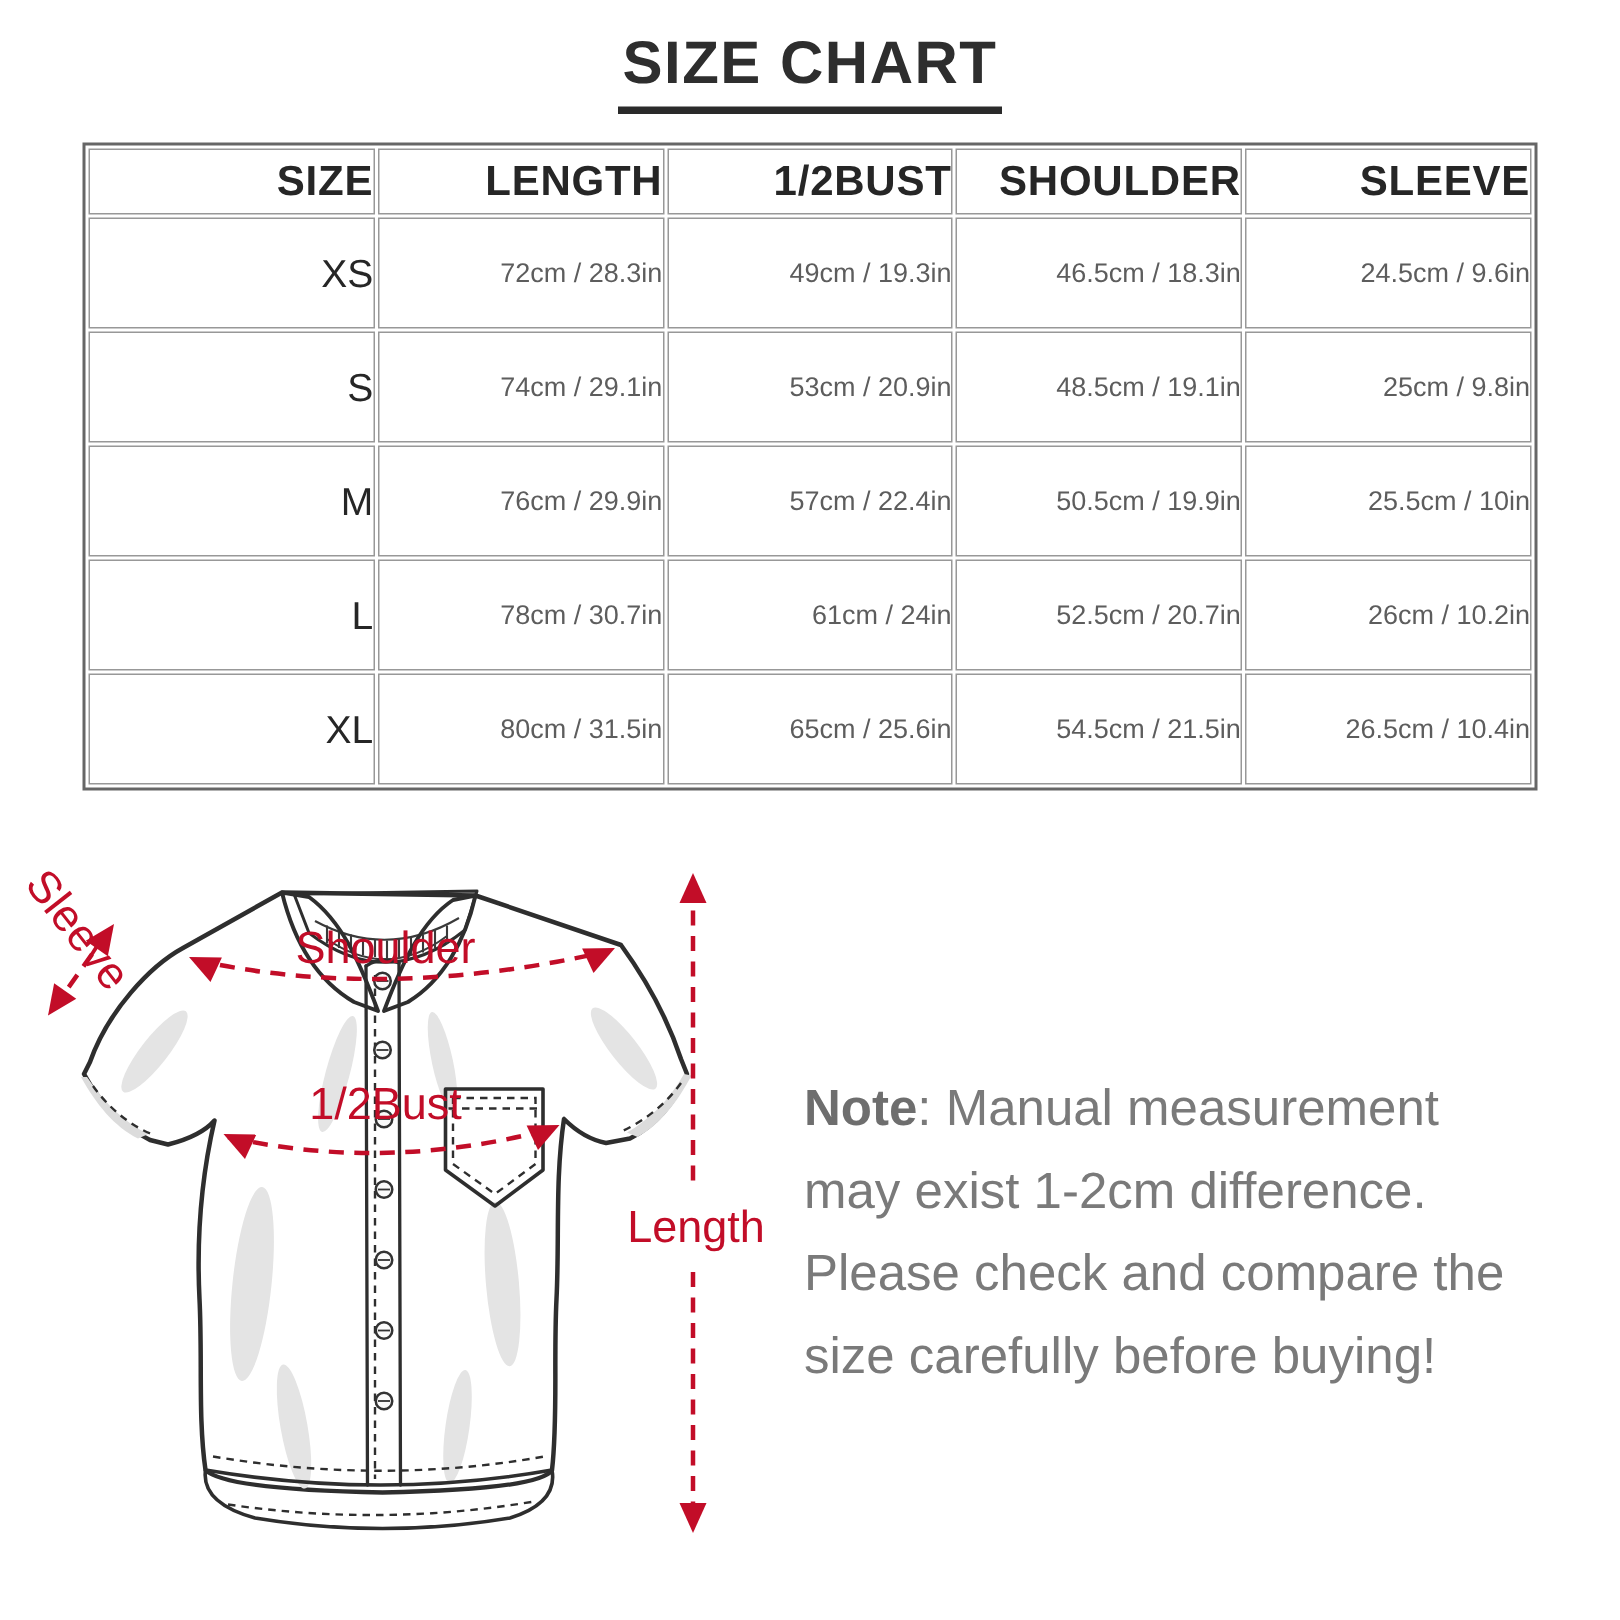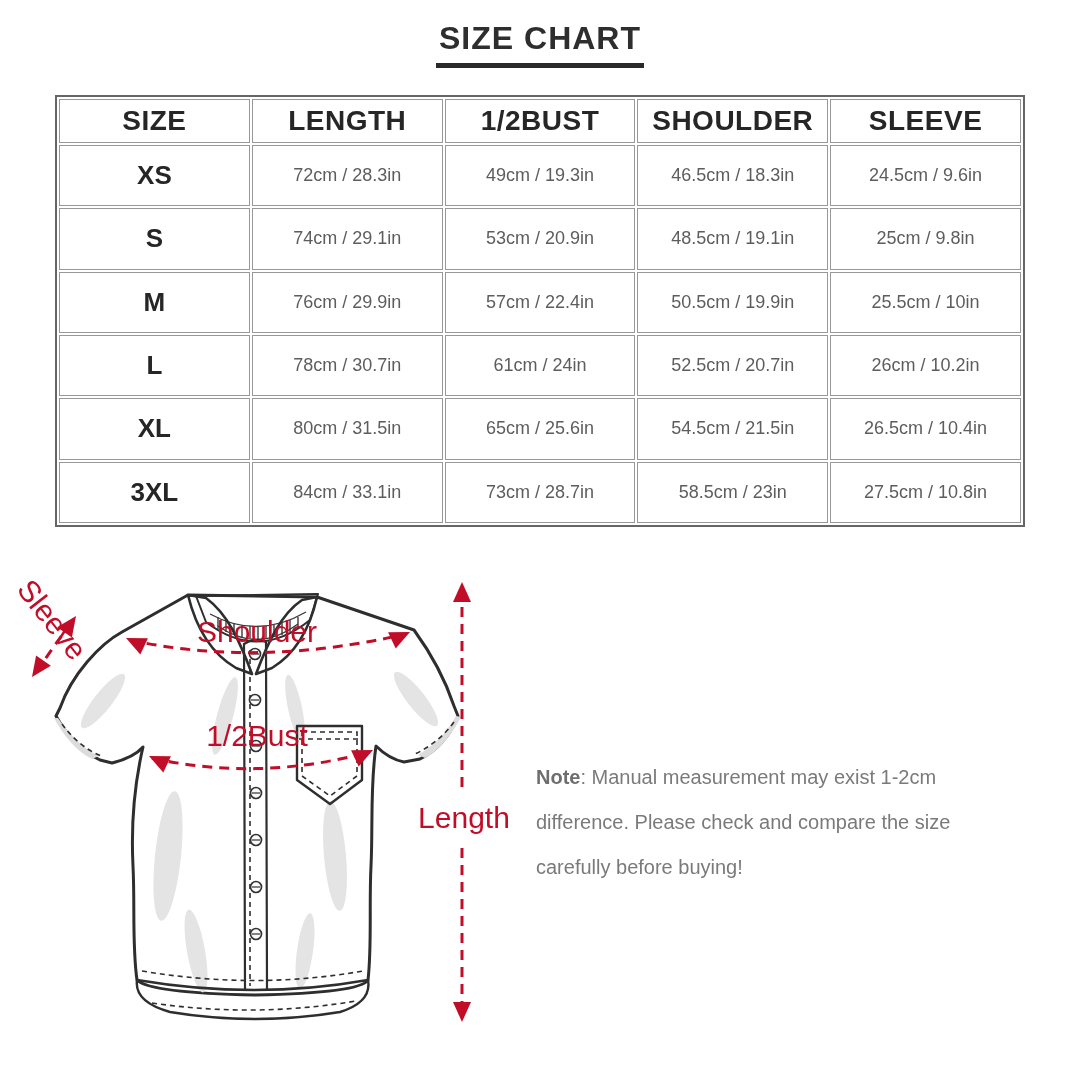--- a/index.html
+++ b/index.html
@@ -3,46 +3,46 @@
 <meta charset="utf-8">
 <style>
   :root{ --accent:#c20d28; }
   html,body{margin:0;padding:0;}
   body{
     width:1080px;height:1080px;position:relative;background:#ffffff;
     font-family:"Liberation Sans",sans-serif;overflow:hidden;
   }
   .title-wrap{position:absolute;top:20px;left:0;width:1080px;text-align:center;}
   .title{
-    display:inline-block;margin:0;font-size:32px;font-weight:bold;color:#2e2e2e;
+    display:inline-block;margin:0;font-size:40px;font-weight:bold;color:#2e2e2e;
     letter-spacing:1px;border-bottom:5px solid #2a2a2a;padding:0 3px 6px 3px;
   }
   table.size-table{
     position:absolute;left:55px;top:95px;width:970px;height:432px;
     table-layout:fixed;border-collapse:separate;border-spacing:2px;
     border:2px solid #666;background:#fff;
   }
   .size-table th,.size-table td{
-    border:1px solid #989898;text-align:center;vertical-align:middle;
+    border:1px solid #989898;text-align:right;vertical-align:middle;
     padding:0;overflow:hidden;white-space:nowrap;
   }
   .size-table thead th{height:42px;font-size:28px;font-weight:bold;color:#262626;letter-spacing:.5px;}
-  .size-table tbody th{font-size:26px;font-weight:bold;color:#262626;margin-left:24px;}
+  .size-table tbody th{font-size:26px;font-weight:normal;color:#262626;margin-left:24px;}
   .size-table tbody td{height:41px;font-size:18px;font-weight:normal;color:#5d5d5d;}
   .shirt-wrap{position:absolute;left:0;top:566px;width:520px;height:480px;}
   svg text{font-family:"Liberation Sans",sans-serif;}
   .ink{stroke:#2e2e2e;stroke-linejoin:round;stroke-linecap:round;fill:none;}
   .dash{stroke:#2e2e2e;stroke-width:1.6;stroke-dasharray:5 4;fill:none;}
   .shade{fill:#e4e4e4;stroke:none;}
   .redline{stroke:var(--accent);stroke-width:3;stroke-dasharray:10 7;fill:none;stroke-linecap:butt;}
   .redfill{fill:var(--accent);stroke:none;}
   .redtext{fill:var(--accent);font-size:30px;}
   .note{
-    position:absolute;left:536px;top:755px;width:486px;
-    font-size:20px;line-height:45px;color:#7a7a7a;
+    position:absolute;left:536px;top:712px;width:486px;
+    font-size:34px;line-height:55px;color:#7a7a7a;
   }
   .note b{color:#6e6e6e;}
 </style>
 </head>
 <body>
 
 <div class="title-wrap">
   <h1 class="title">SIZE CHART</h1>
 </div>
 
@@ -84,27 +84,20 @@
         <td>61cm / 24in</td>
         <td>52.5cm / 20.7in</td>
         <td>26cm / 10.2in</td>
       </tr>
       <tr>
         <th>XL</th>
         <td>80cm / 31.5in</td>
         <td>65cm / 25.6in</td>
         <td>54.5cm / 21.5in</td>
         <td>26.5cm / 10.4in</td>
-      </tr>
-      <tr>
-        <th>3XL</th>
-        <td>84cm / 33.1in</td>
-        <td>73cm / 28.7in</td>
-        <td>58.5cm / 23in</td>
-        <td>27.5cm / 10.8in</td>
       </tr>
     </tbody>
 </table>
 
 <div class="shirt-wrap">
 <svg width="520" height="480" viewBox="0 0 520 480">
 
   <path class="ink" stroke-width="3" fill="#ffffff" d="
     M122,66 L188,29 L317,31 L414,64
     C430,86 444,110 454,140 L458,150

